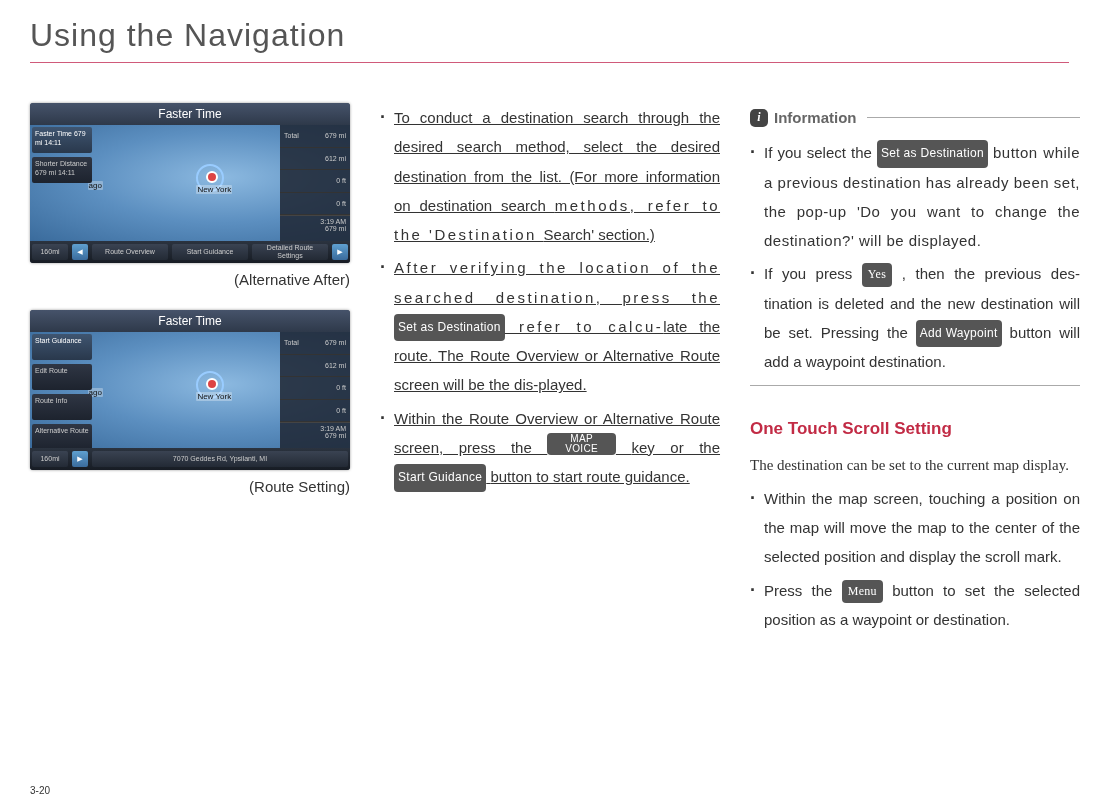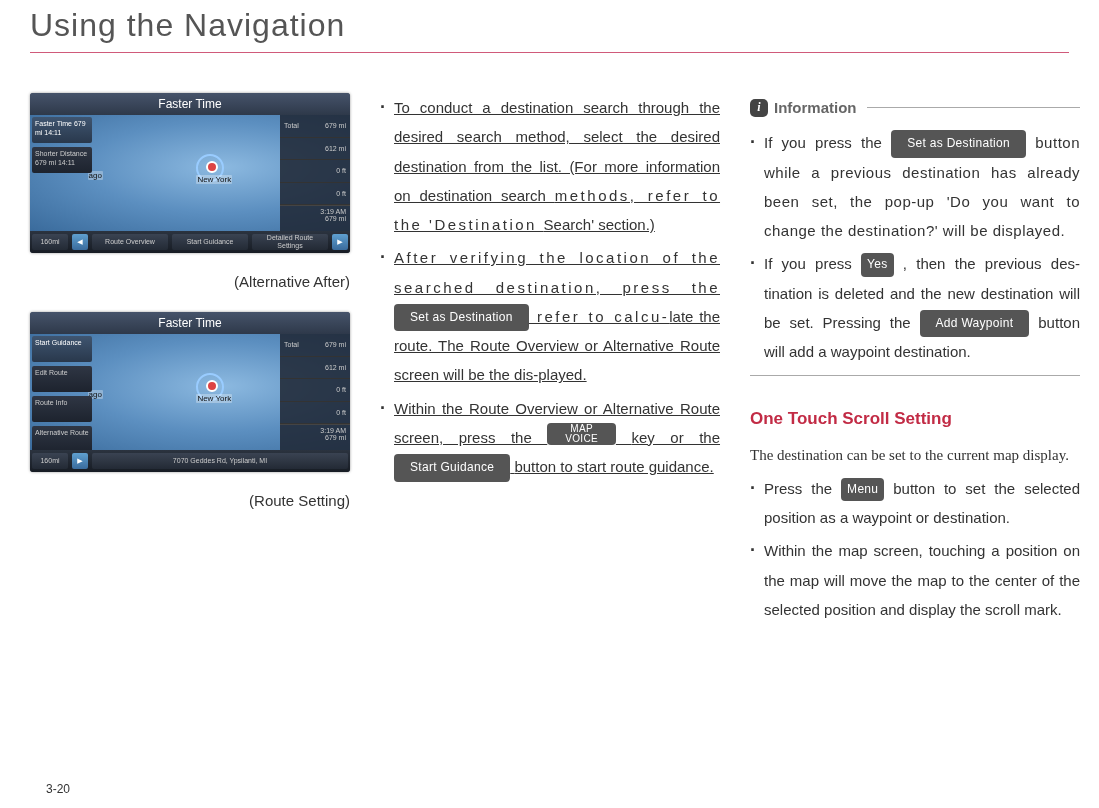--- a/index.html
+++ b/index.html
@@ -10,21 +10,21 @@
       width: 1099px;
       height: 808px;
       padding: 0 30px 20px 30px;
       position: relative;
     }
     .page-title {
       font-size: 32px;
       font-weight: 300;
       color: #555;
       letter-spacing: 1px;
-      padding-top: 7px;
+      padding-top: 17px;
       padding-bottom: 8px;
       font-family: "Arial Narrow", Arial, sans-serif;
       font-stretch: condensed;
     }
     .title-rule {
       border: none;
       border-top: 1.5px solid #d05a7a;
       margin-bottom: 40px;
     }
     .columns {
@@ -37,21 +37,21 @@
     .col-right { flex: 0 0 330px; }
 
     
     .screenshot {
       width: 320px;
       height: 160px;
       background: linear-gradient(#3b4759, #2b3645);
       border-radius: 3px;
       position: relative;
       overflow: hidden;
-      margin-bottom: 20px;
+      margin-bottom: 8px;
       box-shadow: 0 0 3px rgba(0,0,0,.4);
     }
     .shot-header {
       height: 22px;
       background: linear-gradient(#46536a,#2e394a);
       color: #fff;
       font-size: 12px;
       text-align: center;
       line-height: 22px;
       font-family: "Arial Narrow", Arial, sans-serif;
@@ -141,34 +141,34 @@
       font-size: 18px;
       line-height: 1.6;
     }
 
     
     .pill {
       display: inline-block;
       background: #555;
       color: #fff;
       font-size: 12px;
-      padding: 2px 16px;
+      padding: 2px 4px;
       border-radius: 4px;
       vertical-align: 1px;
       font-family: "Arial Narrow", Arial, sans-serif;
       letter-spacing: .3px;
       white-space: nowrap;
     }
     .pill.stack {
       padding: 1px 18px;
       font-size: 10px;
       line-height: 10px;
       text-align: center;
     }
-    .pill.narrow { padding: 0 6px; }
+    .pill.narrow { padding: 0 6px; font-family: Liberation Serif, serif; }
 
     
     .info-heading {
       display: flex;
       align-items: center;
       gap: 6px;
       font-size: 15px;
       font-weight: bold;
       color: #666;
       margin-bottom: 6px;
@@ -198,22 +198,22 @@
     .section-title-red {
       color: #c22b45;
       font-weight: bold;
       font-size: 17px;
       margin-bottom: 6px;
     }
 
     .page-number {
       position: absolute;
       bottom: 12px;
-      left: 46px;
-      font-size: 12px;
+      left: 30px;
+      font-size: 10px;
       color: #333;
     }
     .ls2 { letter-spacing: 2.5px; }
     .ls05 { letter-spacing: .5px; }
   </style>
 </head>
 <body>
 
 <h1 class="page-title">Using the Navigation</h1>
 <hr class="title-rule">
@@ -339,45 +339,45 @@
   <div class="col col-right body-text">
 
     <div class="info-heading">
       <span class="info-badge">i</span>
       <span>Information</span>
       <span class="info-rule"></span>
     </div>
 
     <ul class="bullets">
       <li>
-        <span>If you press the </span>
+        <span>If you select the </span>
         <span class="pill">Set as Destination</span>
         <span class="ls05"> button while a previous destination has already been set, the pop-up 'Do you want to change the destination?' will be displayed.</span>
       </li>
       <li>
         <span>If you press </span>
         <span class="pill narrow">Yes</span>
         <span> , then the previous des-tination is deleted and the new destination will be set. Pressing the </span>
         <span class="pill">Add Waypoint</span>
         <span> button will add a waypoint destination.</span>
       </li>
     </ul>
 
     <hr class="info-bottom-rule">
 
     <div class="section-title-red">One Touch Scroll Setting</div>
     <div style="margin-bottom:4px;font-family:Liberation Serif, serif;">The destination can be set to the current map display.</div>
     <ul class="bullets">
       <li>
+        <span>Within the map screen, touching a position on the map will move the map to the center of the selected position and display the scroll mark.</span>
+      </li>
+      <li>
         <span>Press the </span>
         <span class="pill narrow">Menu</span>
         <span> button to set the selected position as a waypoint or destination.</span>
       </li>
-      <li>
-        <span>Within the map screen, touching a position on the map will move the map to the center of the selected position and display the scroll mark.</span>
-      </li>
     </ul>
 
   </div>
 
 </div>
 
 <div class="page-number">3-20</div>
 
 </body></html>

